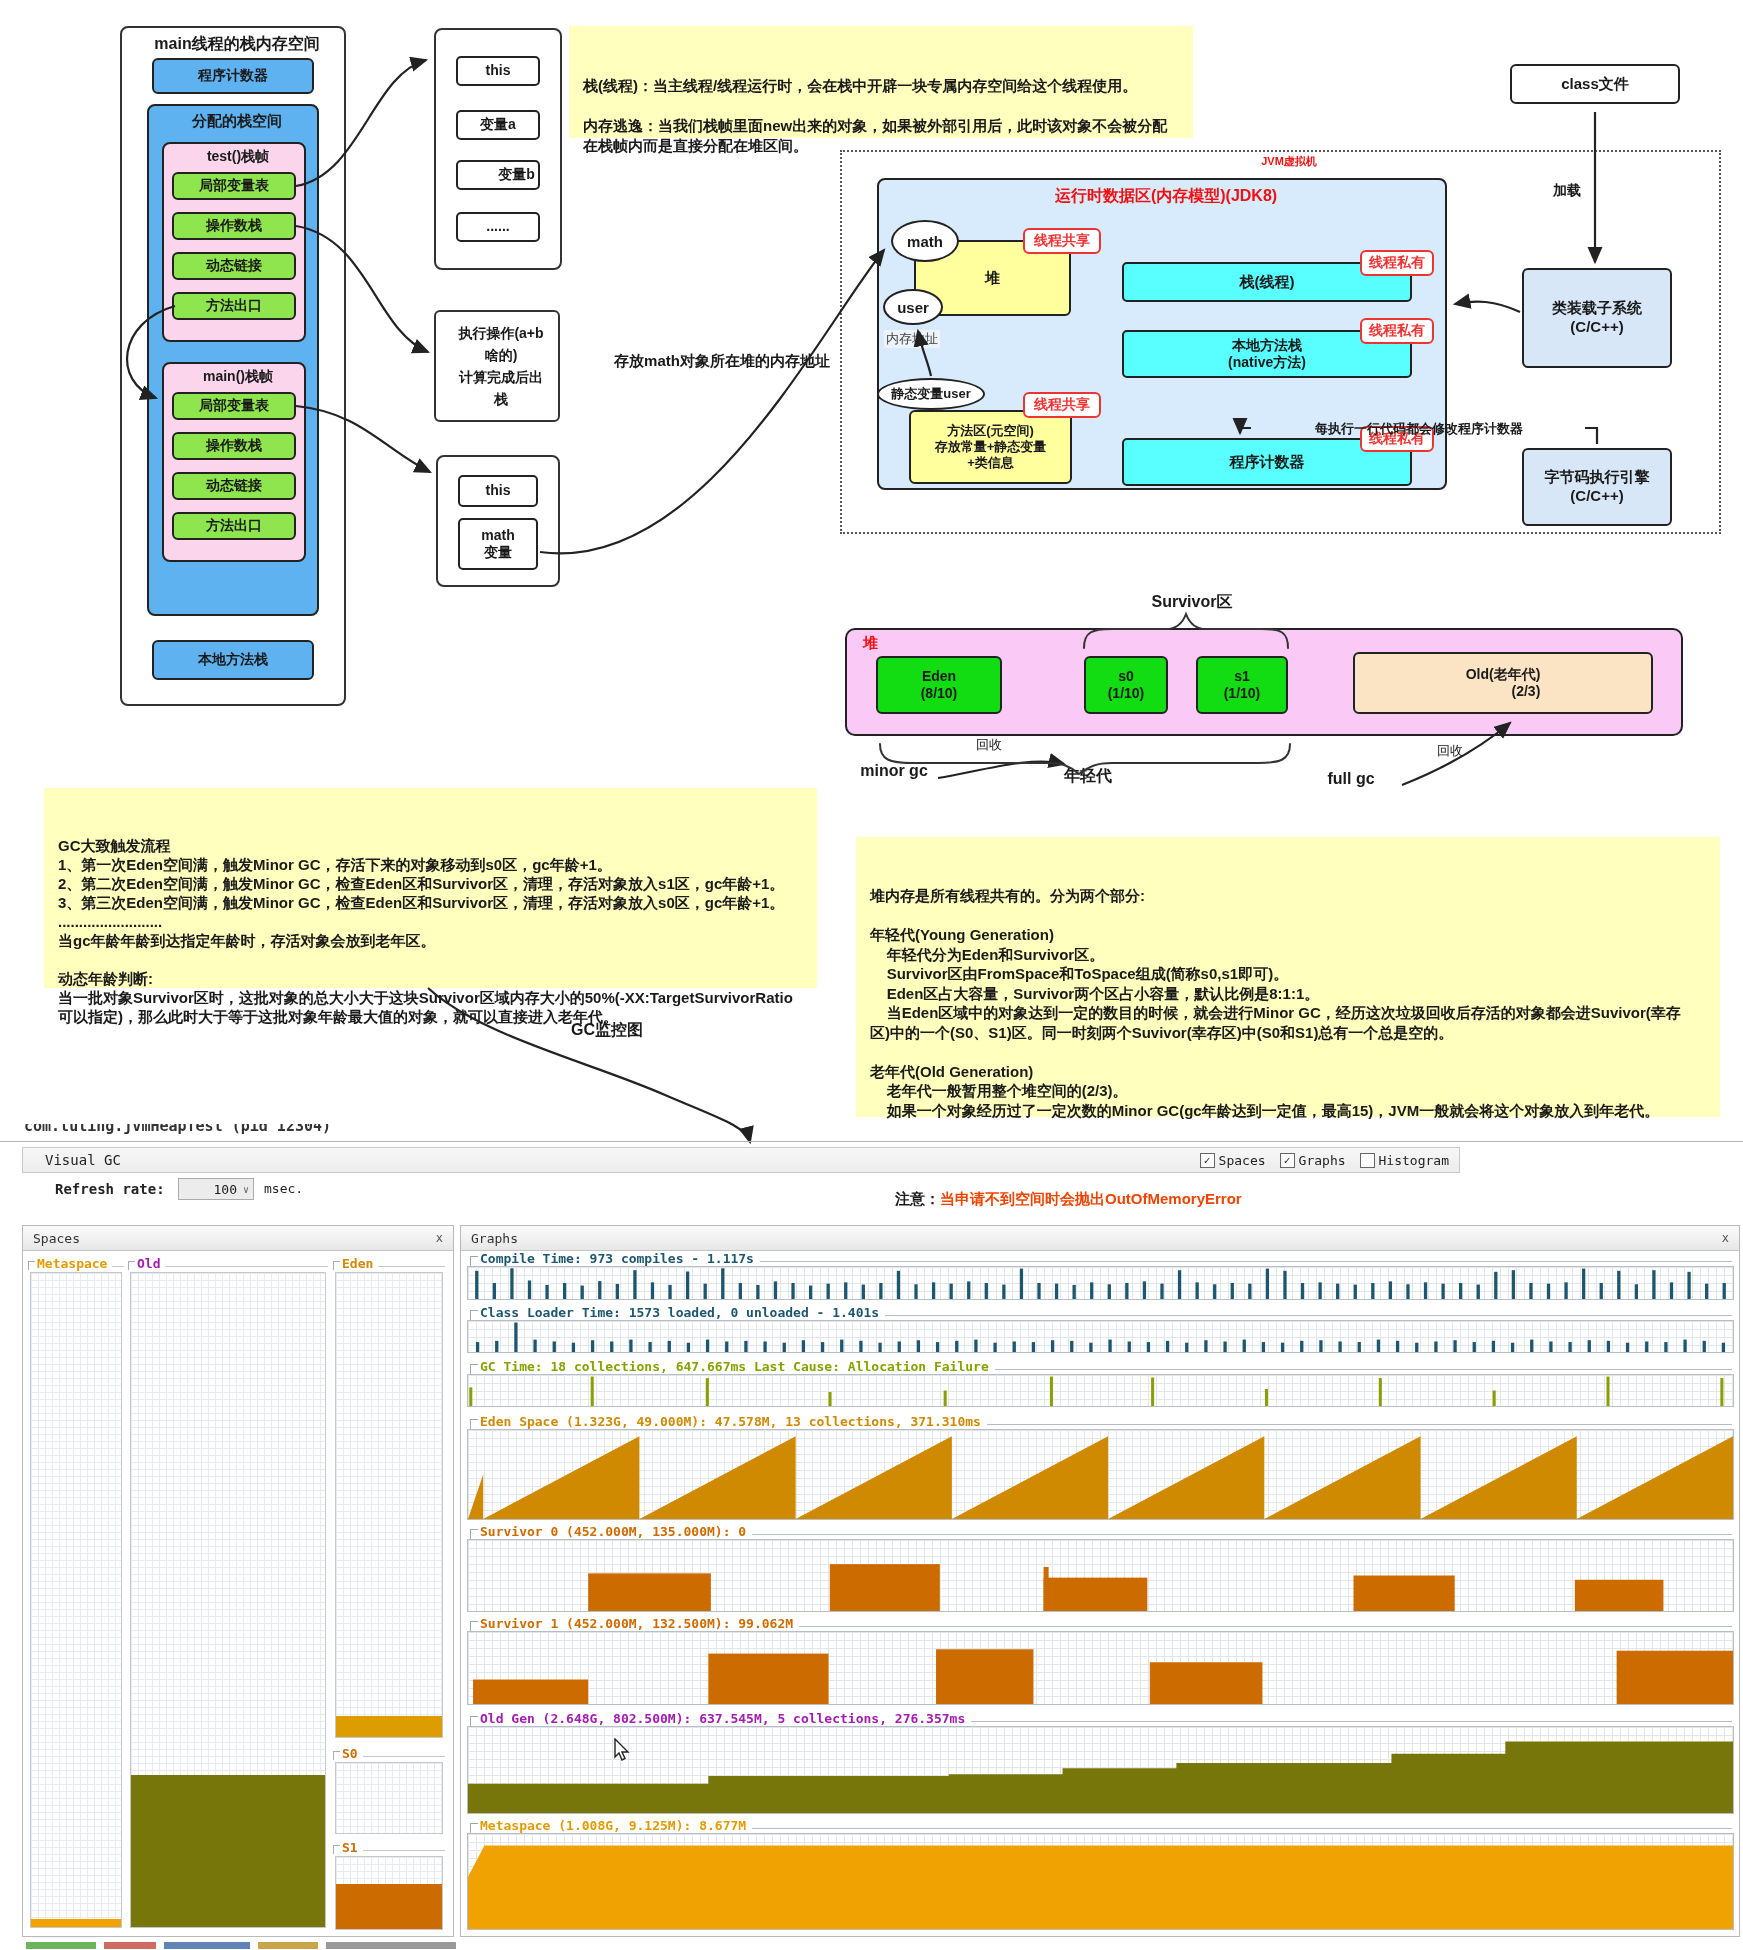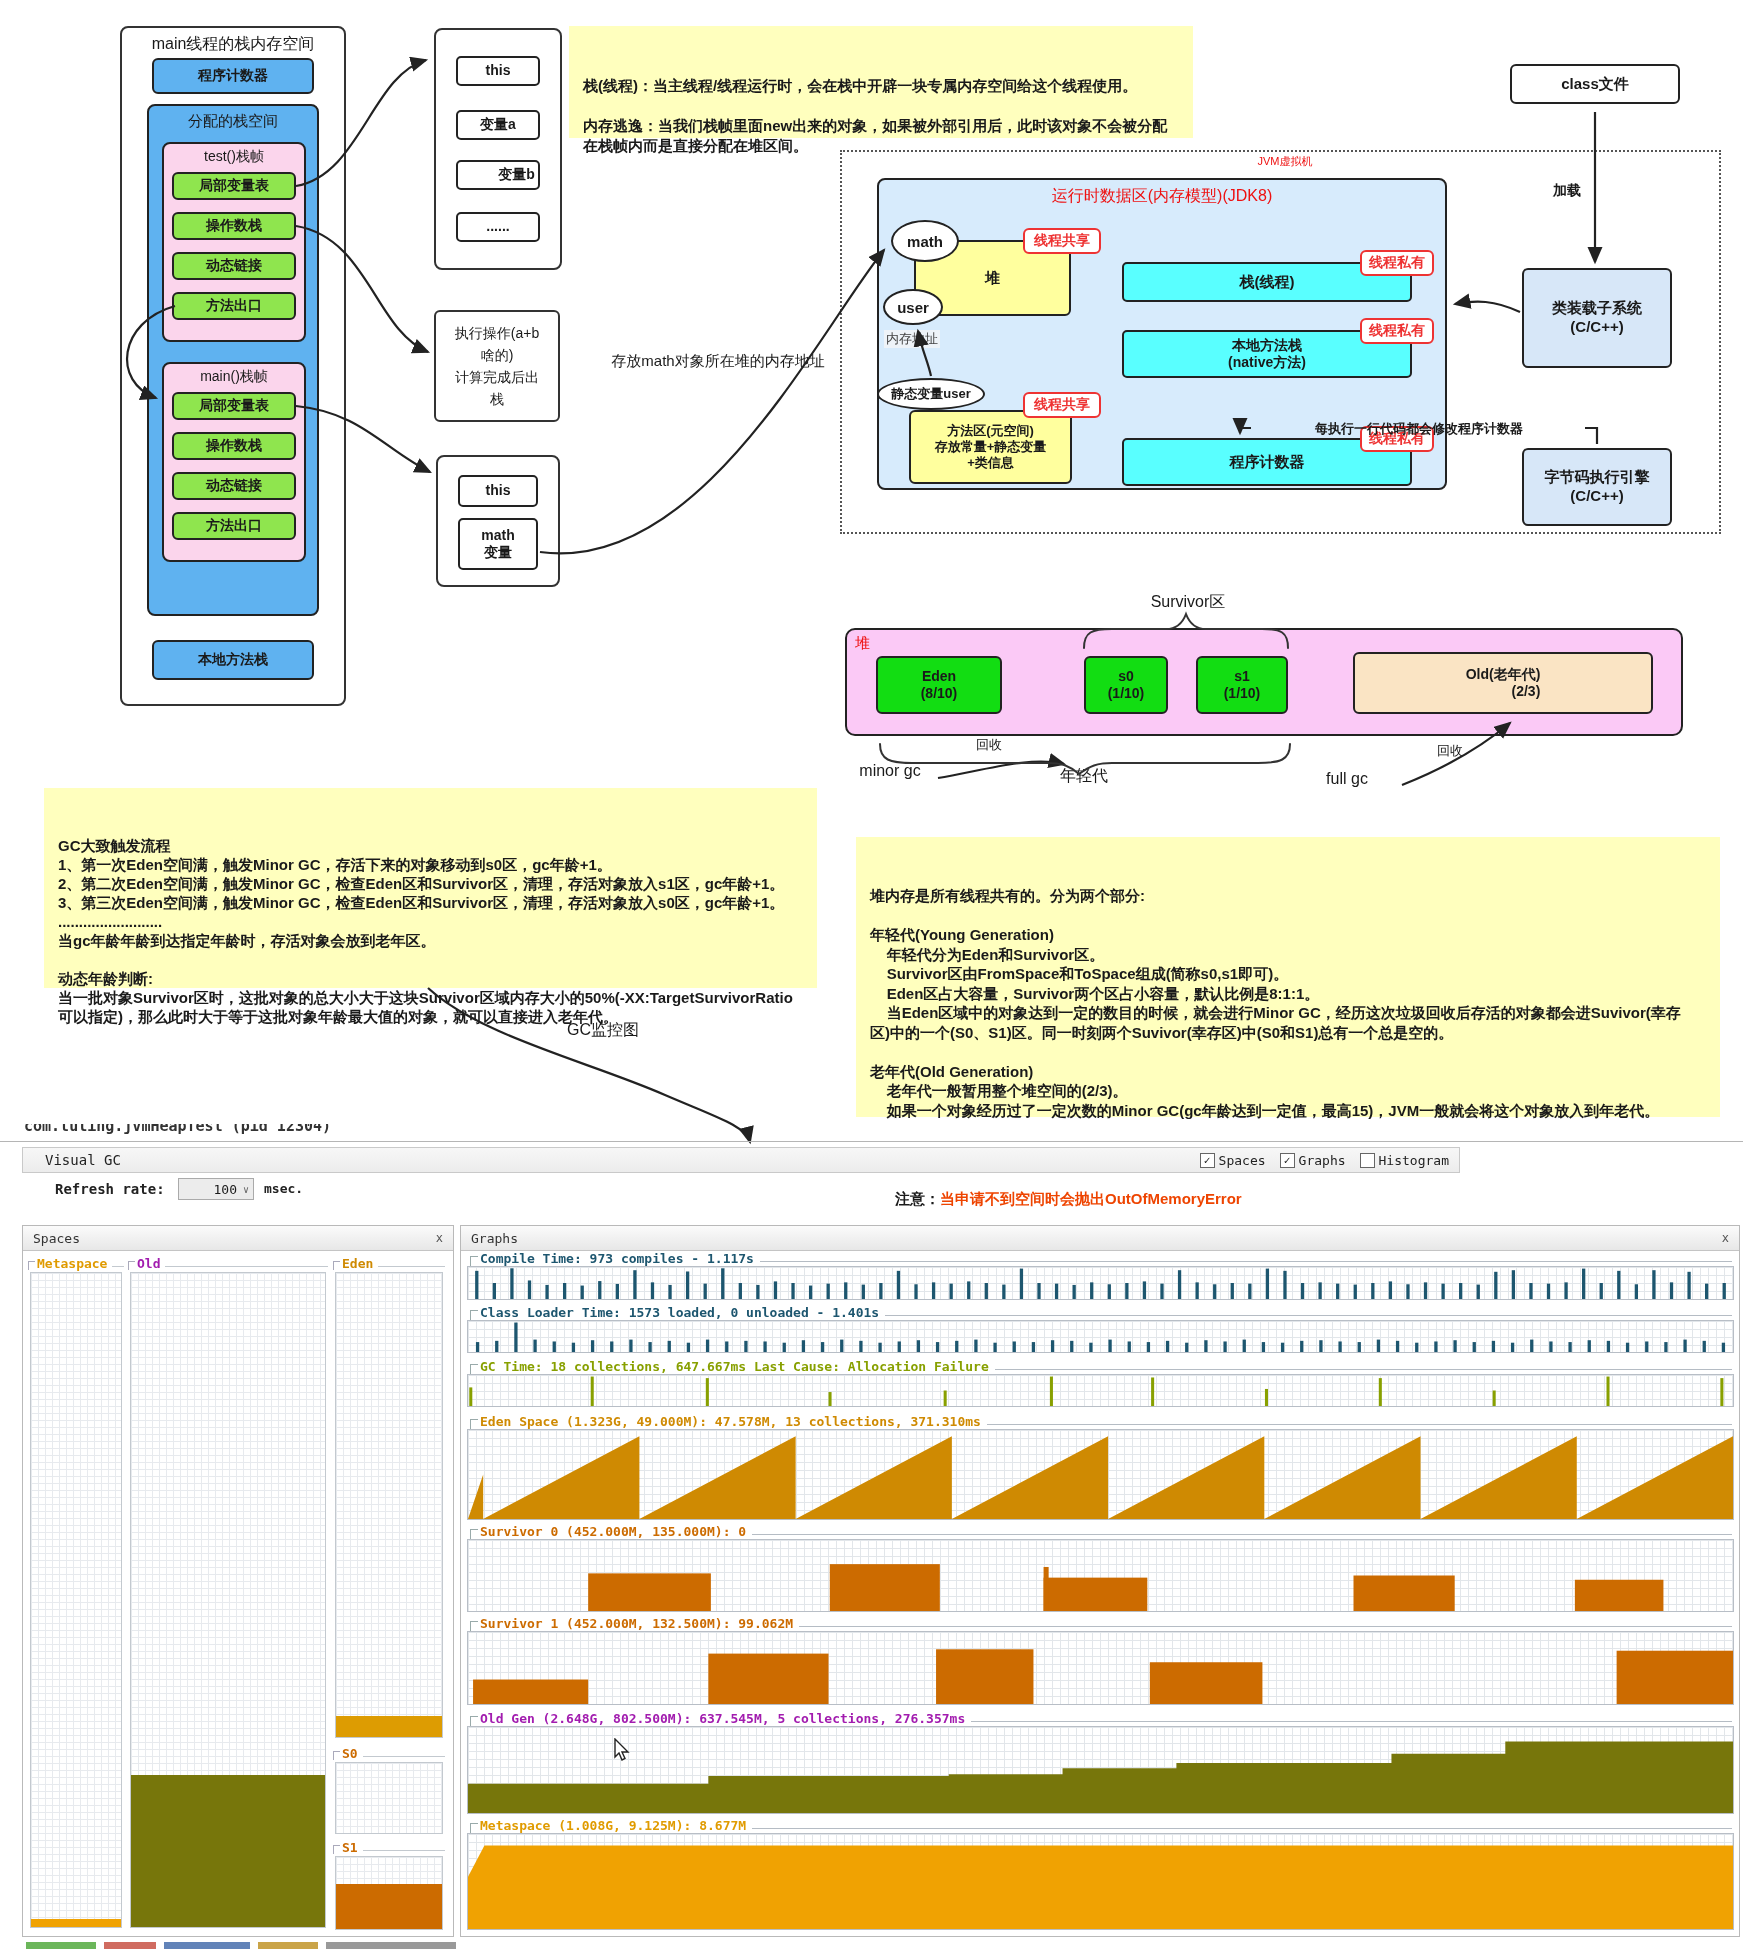--- a/index.html
+++ b/index.html
@@ -5,21 +5,21 @@
   html,body{margin:0;padding:0;background:#fff;}
   .canvas{position:relative;width:1743px;height:1950px;background:#fff;overflow:hidden;
           font-family:"Liberation Sans","DejaVu Sans",sans-serif;color:#1a1a1a;}
   .abs{position:absolute;box-sizing:border-box;}
   .box{border:2px solid #333;border-radius:8px;background:#fff;}
   .blue{background:#5FB2F0;}
   .pinkf{background:#FBD5EC;}
   .green{background:#8FE54E;border-radius:6px;}
   .cell{border:2px solid #222;display:flex;align-items:center;justify-content:center;
         font-weight:700;font-size:14px;text-align:center;line-height:1.25;}
-  .ttl{font-weight:400;text-align:center;}
+  .ttl{font-weight:700;text-align:center;padding-left:8px;}
   .note{background:#FFFFBE;font-size:15px;font-weight:600;line-height:20px;padding:10px 14px;white-space:pre-wrap;}
   .note div{min-height:10px;}
   .red{color:#e11;}
   .badge{border:2px solid #e33;color:#e33;background:#fff;border-radius:6px;
          font-weight:700;font-size:14px;display:flex;align-items:center;justify-content:center;}
   .oval{border:2.5px solid #222;border-radius:50%;background:#fff;display:flex;align-items:center;
         justify-content:center;font-weight:700;}
   .cyan{background:#59FFFF;}
   .yellowbox{background:#FFFF9E;}
   .lightblue{background:#D7E7F8;}
@@ -264,21 +264,21 @@
         <span>Histogram</span>
       </label>
     </span>
   </div>
 
   <div class="abs mono" style="left:55px;top:1181px;font-size:14px;font-weight:700;color:#222;">Refresh rate:</div>
   <div class="abs mono" style="left:178px;top:1178px;width:76px;height:22px;background:#ececec;border:1px solid #aaa;display:flex;align-items:center;justify-content:flex-end;font-size:13px;padding:0 4px;">
     <span>100</span>
     <span style="margin-left:6px;color:#666;font-size:10px;">∨</span>
   </div>
-  <div class="abs mono" style="left:264px;top:1181px;font-size:13px;font-weight:700;color:#222;">msec.</div>
+  <div class="abs mono" style="left:264px;top:1181px;font-size:13px;font-weight:400;color:#222;">msec.</div>
 
   <div class="abs panel" style="left:22px;top:1225px;width:432px;height:712px;">
     <div class="phead mono" style="height:24px;">
       <span>Spaces</span>
       <span class="x">x</span>
     </div>
   </div>
 
   <div class="tile-label mono c-meta abs" style="left:28px;top:1256px;width:96px;">
     <span class="corner"></span>

